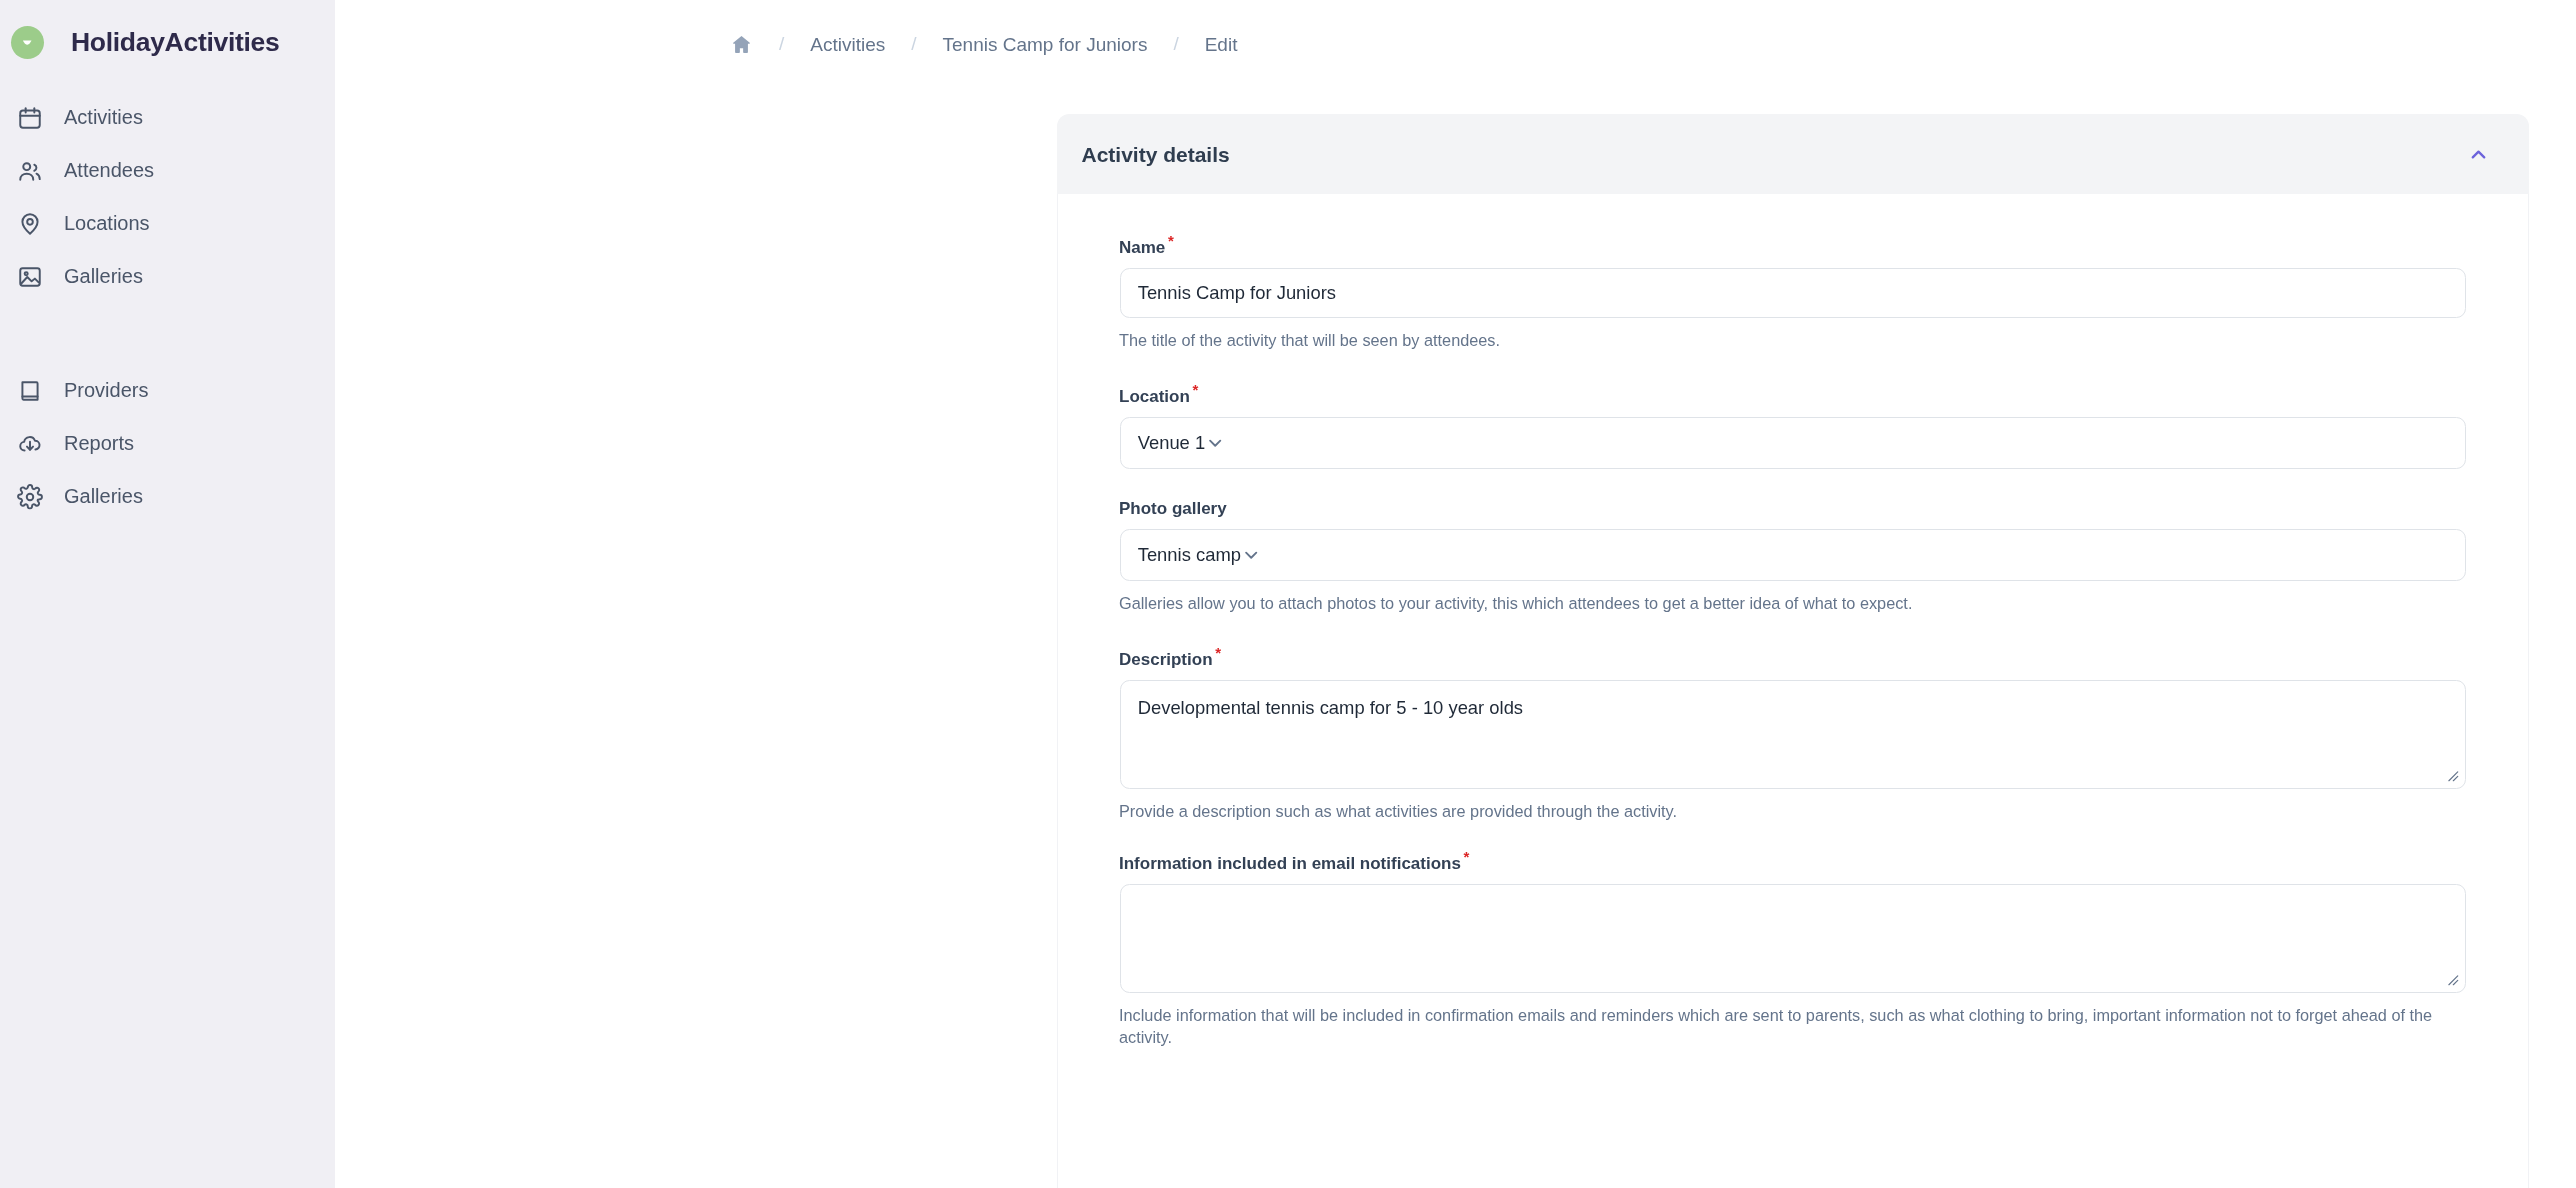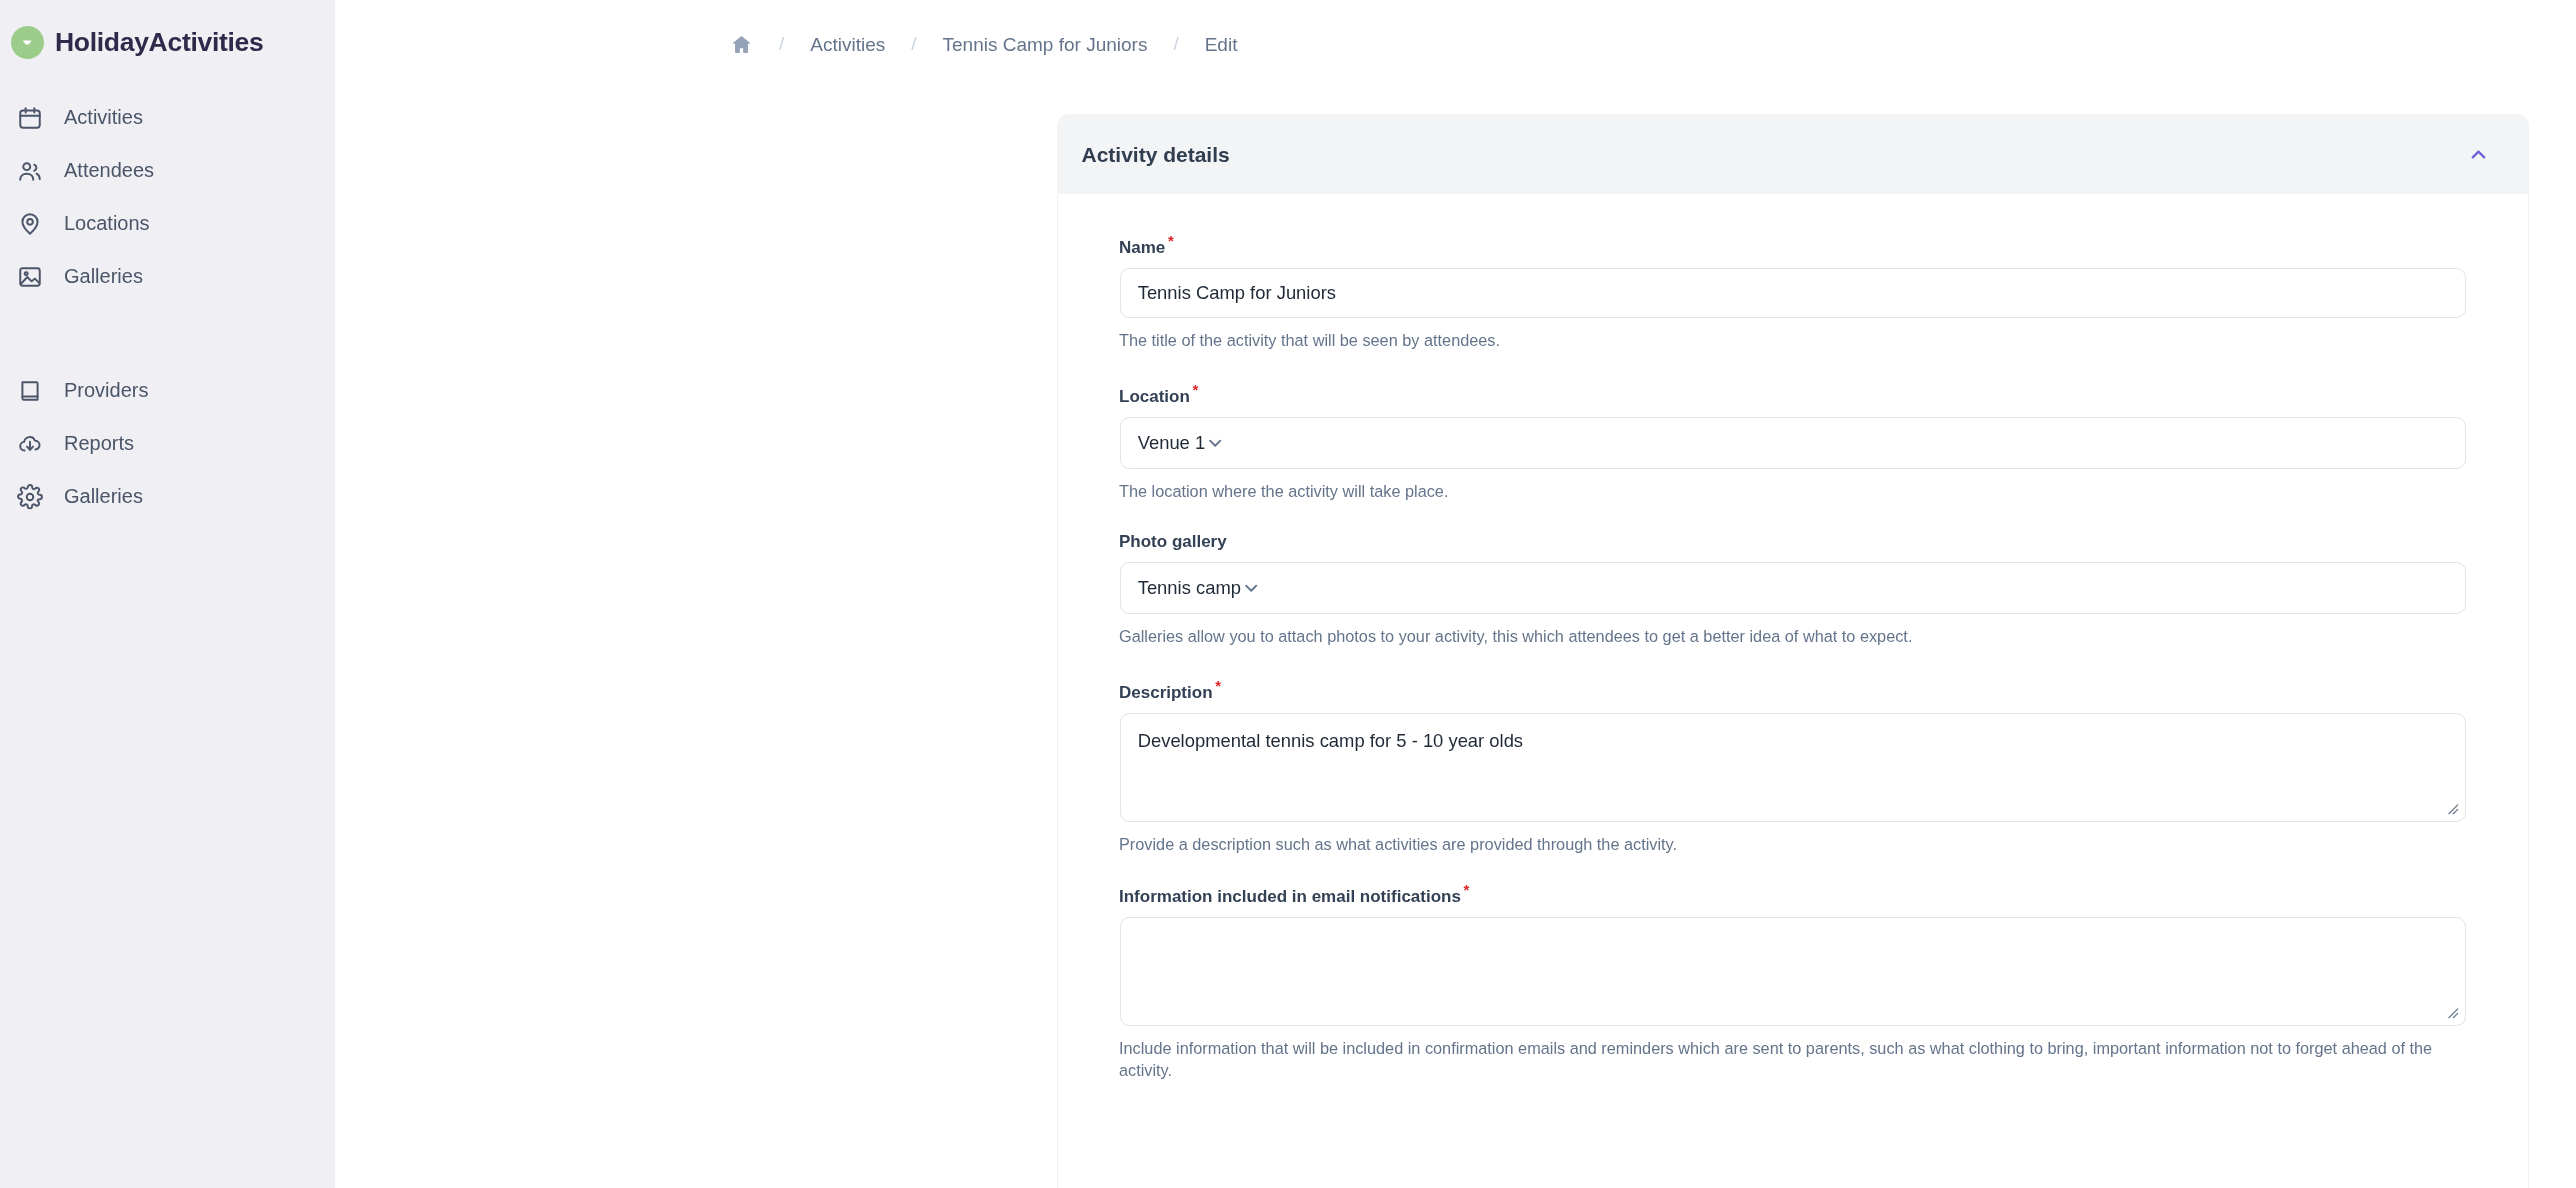--- a/index.html
+++ b/index.html
@@ -13,21 +13,21 @@
 
   
   .sidebar {
     width: 335px; height: 1189px;
     background: #f0eff4;
     flex: 0 0 335px;
     padding: 0;
   }
   .brand {
     display: flex; align-items: center;
-    gap: 11px;
+    gap: 27px;
     padding: 31px 0 0 11px;
     height: 54px;
   }
   .brand-logo {
     width: 33px; height: 33px; border-radius: 50%;
     background: #9ccc8a;
     display: flex; align-items: center; justify-content: center;
     flex: 0 0 33px;
   }
   .brand-logo svg { display: block; }
@@ -341,21 +341,20 @@
           <div class="control-wrap">
             <div class="select-box">
               <span class="select-value">Venue 1</span>
               <span class="select-chevron">
                 <svg width="20.4" height="20.4" viewBox="0 0 24 24" fill="none" stroke="currentColor" stroke-width="2.2" stroke-linecap="round" stroke-linejoin="round">
                   <path d="M6 9l6 6 6-6"></path>
                 </svg>
               </span>
             </div>
           </div>
-          <div class="helper">The location where the activity will take place.</div>
         </div>
 
         <div class="gap"></div>
 
         <div class="field">
           <label class="field-label">
             <span>Photo gallery</span>
           </label>
           <div class="control-wrap">
             <div class="select-box">

